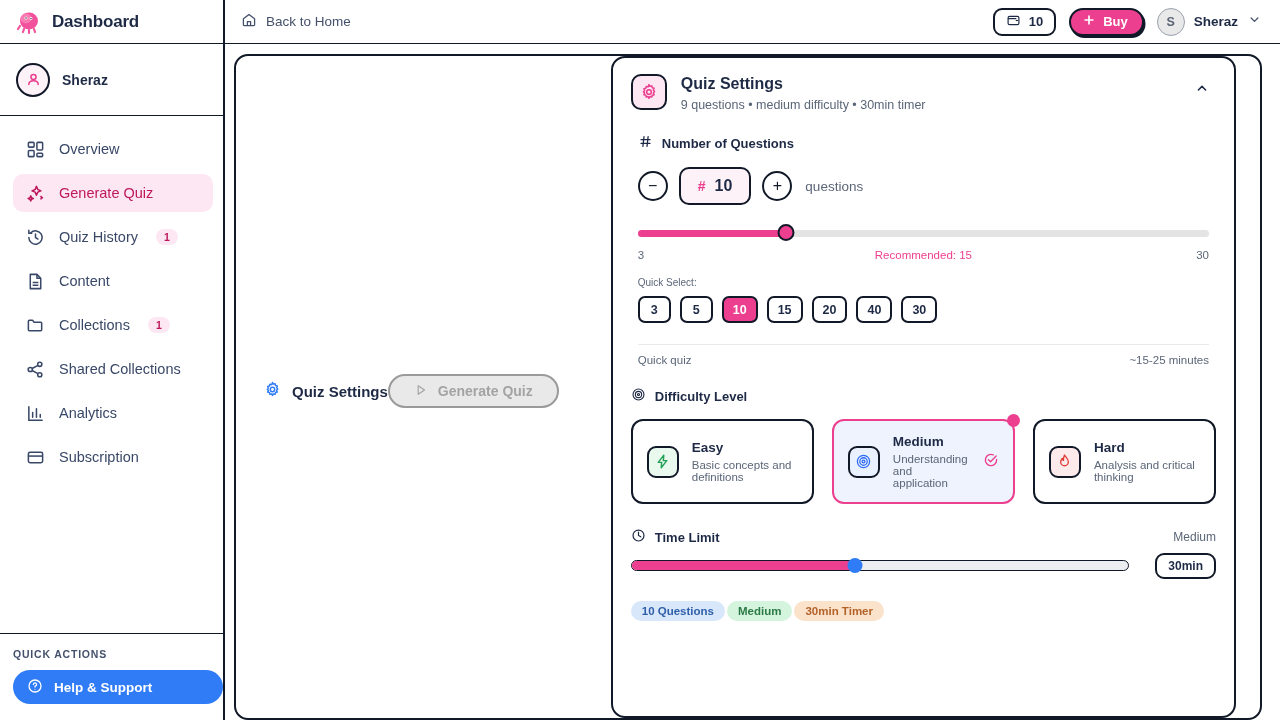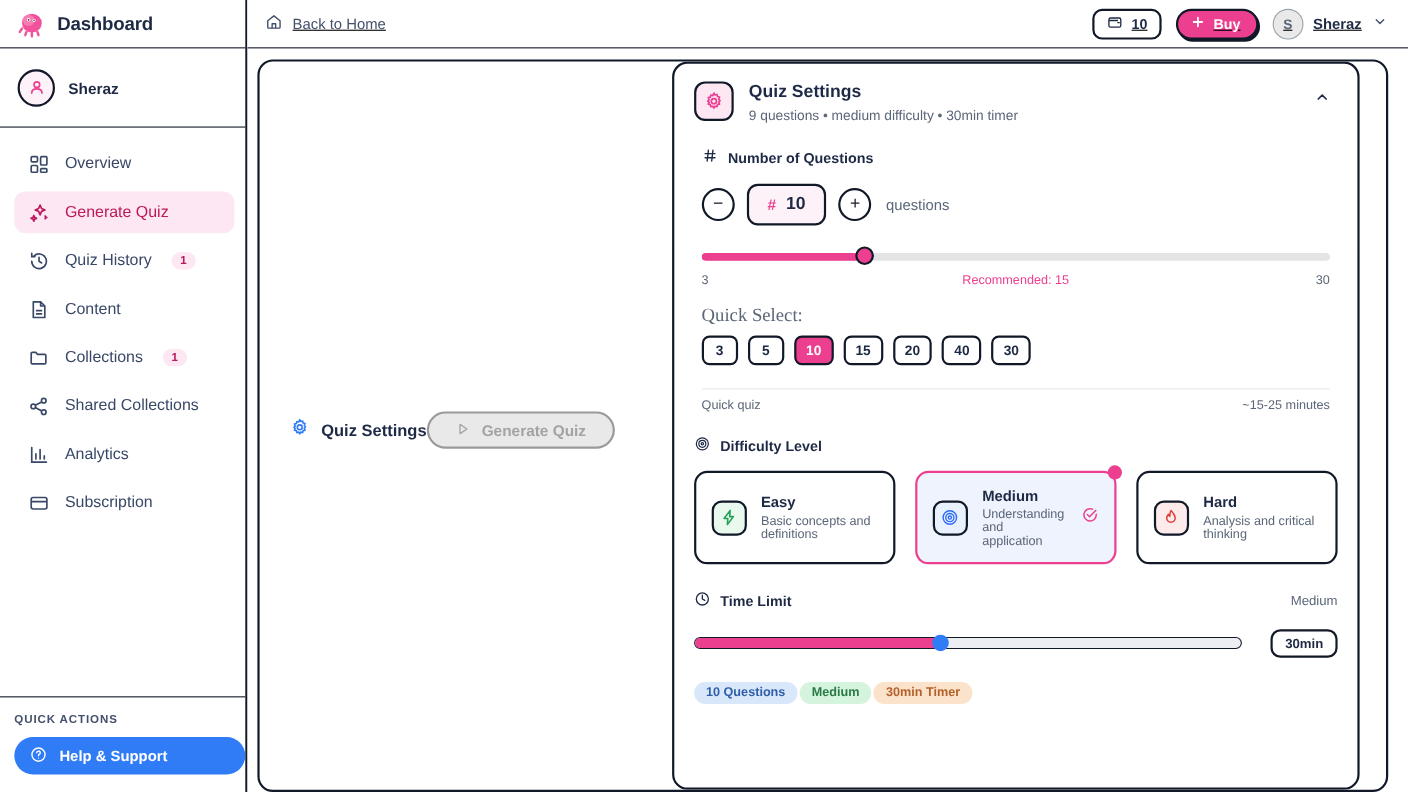--- a/index.html
+++ b/index.html
@@ -64,21 +64,21 @@
     cursor: pointer;
   }
 
   
   .right { flex: 1; height: 720px; display: flex; flex-direction: column;
            background:#ffffff; min-width: 0; }
 
   .topbar {
     height: 44px; flex: 0 0 44px; display: flex; align-items: center;
     padding: 0 18px 0 16px; border-bottom: 1.5px solid #111827;
-    justify-content: space-between; background: #fff; text-decoration: underline;
+    justify-content: space-between; background: #fff;
   }
   .back-home { display: flex; align-items: center; gap: 9px; cursor: pointer;
                color: #44506b; font-size: 13.5px; }
   .top-right { display: flex; align-items: center; gap: 13px; }
   .credits-pill {
     display: flex; align-items: center; gap: 8px;
     border: 2px solid #111827; border-radius: 9px;
     height: 28px; padding: 0 11px; font-size: 13px; font-weight: bold;
     color: #1e2a45; cursor: pointer; background:#fff;
   }
@@ -166,21 +166,21 @@
     position: absolute; top: -3px; width: 17px; height: 17px; border-radius: 50%;
     background: #ec3f8f; border: 2.5px solid #111827; cursor: pointer;
     transform: translateX(-50%);
   }
   .slider-legend {
     display: flex; justify-content: space-between; align-items: center;
     margin-top: 10px; font-size: 11.5px; color: #5b6678; position: relative;
   }
   .slider-rec { color: #ec3f8f; position: absolute; left: 50%; transform: translateX(-50%); }
 
-  .quick-sel-label { font-size: 17px; color: #5b6678; margin-top: 16px; font-family: Liberation Serif, serif; }
+  .quick-sel-label { font-size: 10px; color: #5b6678; margin-top: 16px; }
   .quick-sel-row { display: flex; gap: 9px; margin-top: 8px; }
   .qs-btn {
     min-width: 33px; height: 27px; padding: 0 9px;
     border: 2px solid #111827; border-radius: 7px; background: #fff;
     font-size: 12.5px; font-weight: bold; color: #1e2a45; cursor: pointer;
     display: flex; align-items: center; justify-content: center;
   }
   .qs-btn.sel { background: #ec3f8f; color: #fff; }
 
   .hr { border-top: 1px solid #e9e9e9; margin-top: 21px; }
@@ -210,21 +210,21 @@
   .diff-ico.easy { background: #e9f9ee; }
   .diff-ico.medium { background: #eaf1fe; }
   .diff-ico.hard { background: #fdeaea; }
   .diff-name { font-size: 13.5px; font-weight: bold; color: #1e2a45; }
   .diff-desc { font-size: 11.5px; color: #5b6678; margin-top: 4px; }
   .diff-check { margin-left: auto; }
 
   .time-sec { margin-top: 24px; }
   .time-head { display: flex; align-items: center; justify-content: space-between; }
   .disable-link { font-size: 12px; color: #5b6678; cursor: pointer; }
-  .time-row { display: flex; align-items: center; gap: 26px; margin-top: 17px; text-align: right; }
+  .time-row { display: flex; align-items: center; gap: 26px; margin-top: 7px; text-align: right; }
   .time-slider { position: relative; flex: 1; height: 14px; }
   .time-track {
     position: absolute; left: 0; right: 0; top: 1px; height: 11px;
     background: #eceef1; border: 1.5px solid #111827; border-radius: 7px;
   }
   .time-fill {
     position: absolute; left: 1px; top: 2px; height: 9px;
     background: #ec3f8f; border-radius: 6px 0 0 6px;
   }
   .time-thumb {

